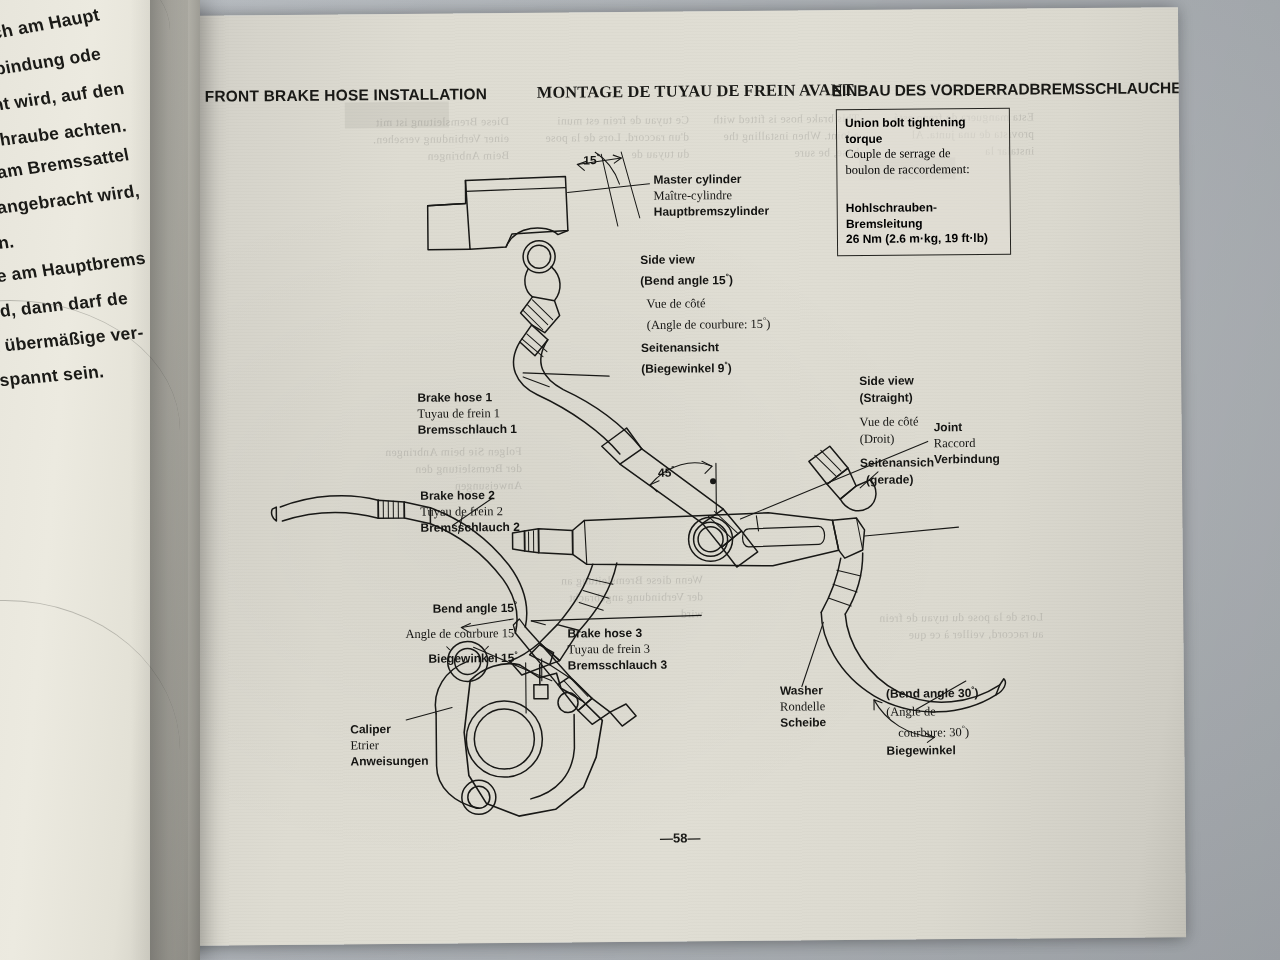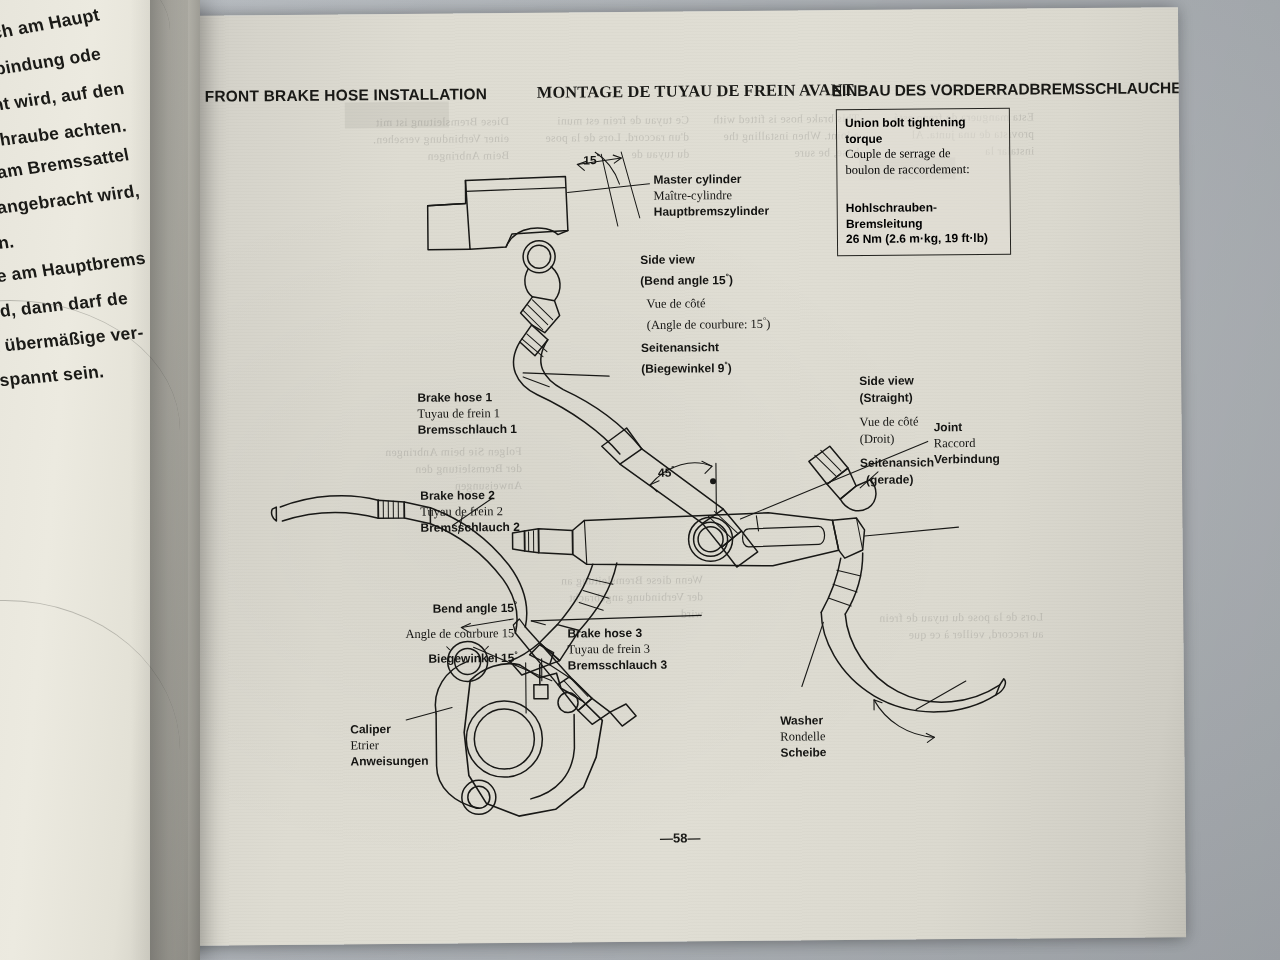--- a/index.html
+++ b/index.html
@@ -399,26 +399,32 @@
     <div class="fr"><span>Angle de courbure  15</span><span class="deg">°</span></div>
     <div class="de"><span>Biegewinkel 15</span><span class="deg">°</span></div>
   </div>
 
   <div class="callout" style="left:394px;top:613px;">
     <div class="en">Brake hose 3</div>
     <div class="fr">Tuyau de frein 3</div>
     <div class="de">Bremsschlauch 3</div>
   </div>
 
-  <div class="callout" style="left:606px;top:702px;">
+  <div class="callout" style="left:606px;top:672px;">
     <div class="en">Washer</div>
     <div class="fr">Rondelle</div>
     <div class="de">Scheibe</div>
   </div>
 
+  <div class="callout" style="left:712px;top:672px;line-height:18px;">
+    <div class="en"><span>(Bend angle 30</span><span class="deg">°</span>)</div>
+    <div class="fr">(Angle de</div>
+    <div class="fr" style="padding-left:12px;"><span>courbure: 30</span><span class="deg">°</span>)</div>
+    <div class="de">Biegewinkel</div>
+  </div>
 
   <div class="callout" style="left:176px;top:707px;">
     <div class="en">Caliper</div>
     <div class="fr">Etrier</div>
     <div class="de">Anweisungen</div>
   </div>
 
   <div id="page-number">—58—</div>
 </div>
 

